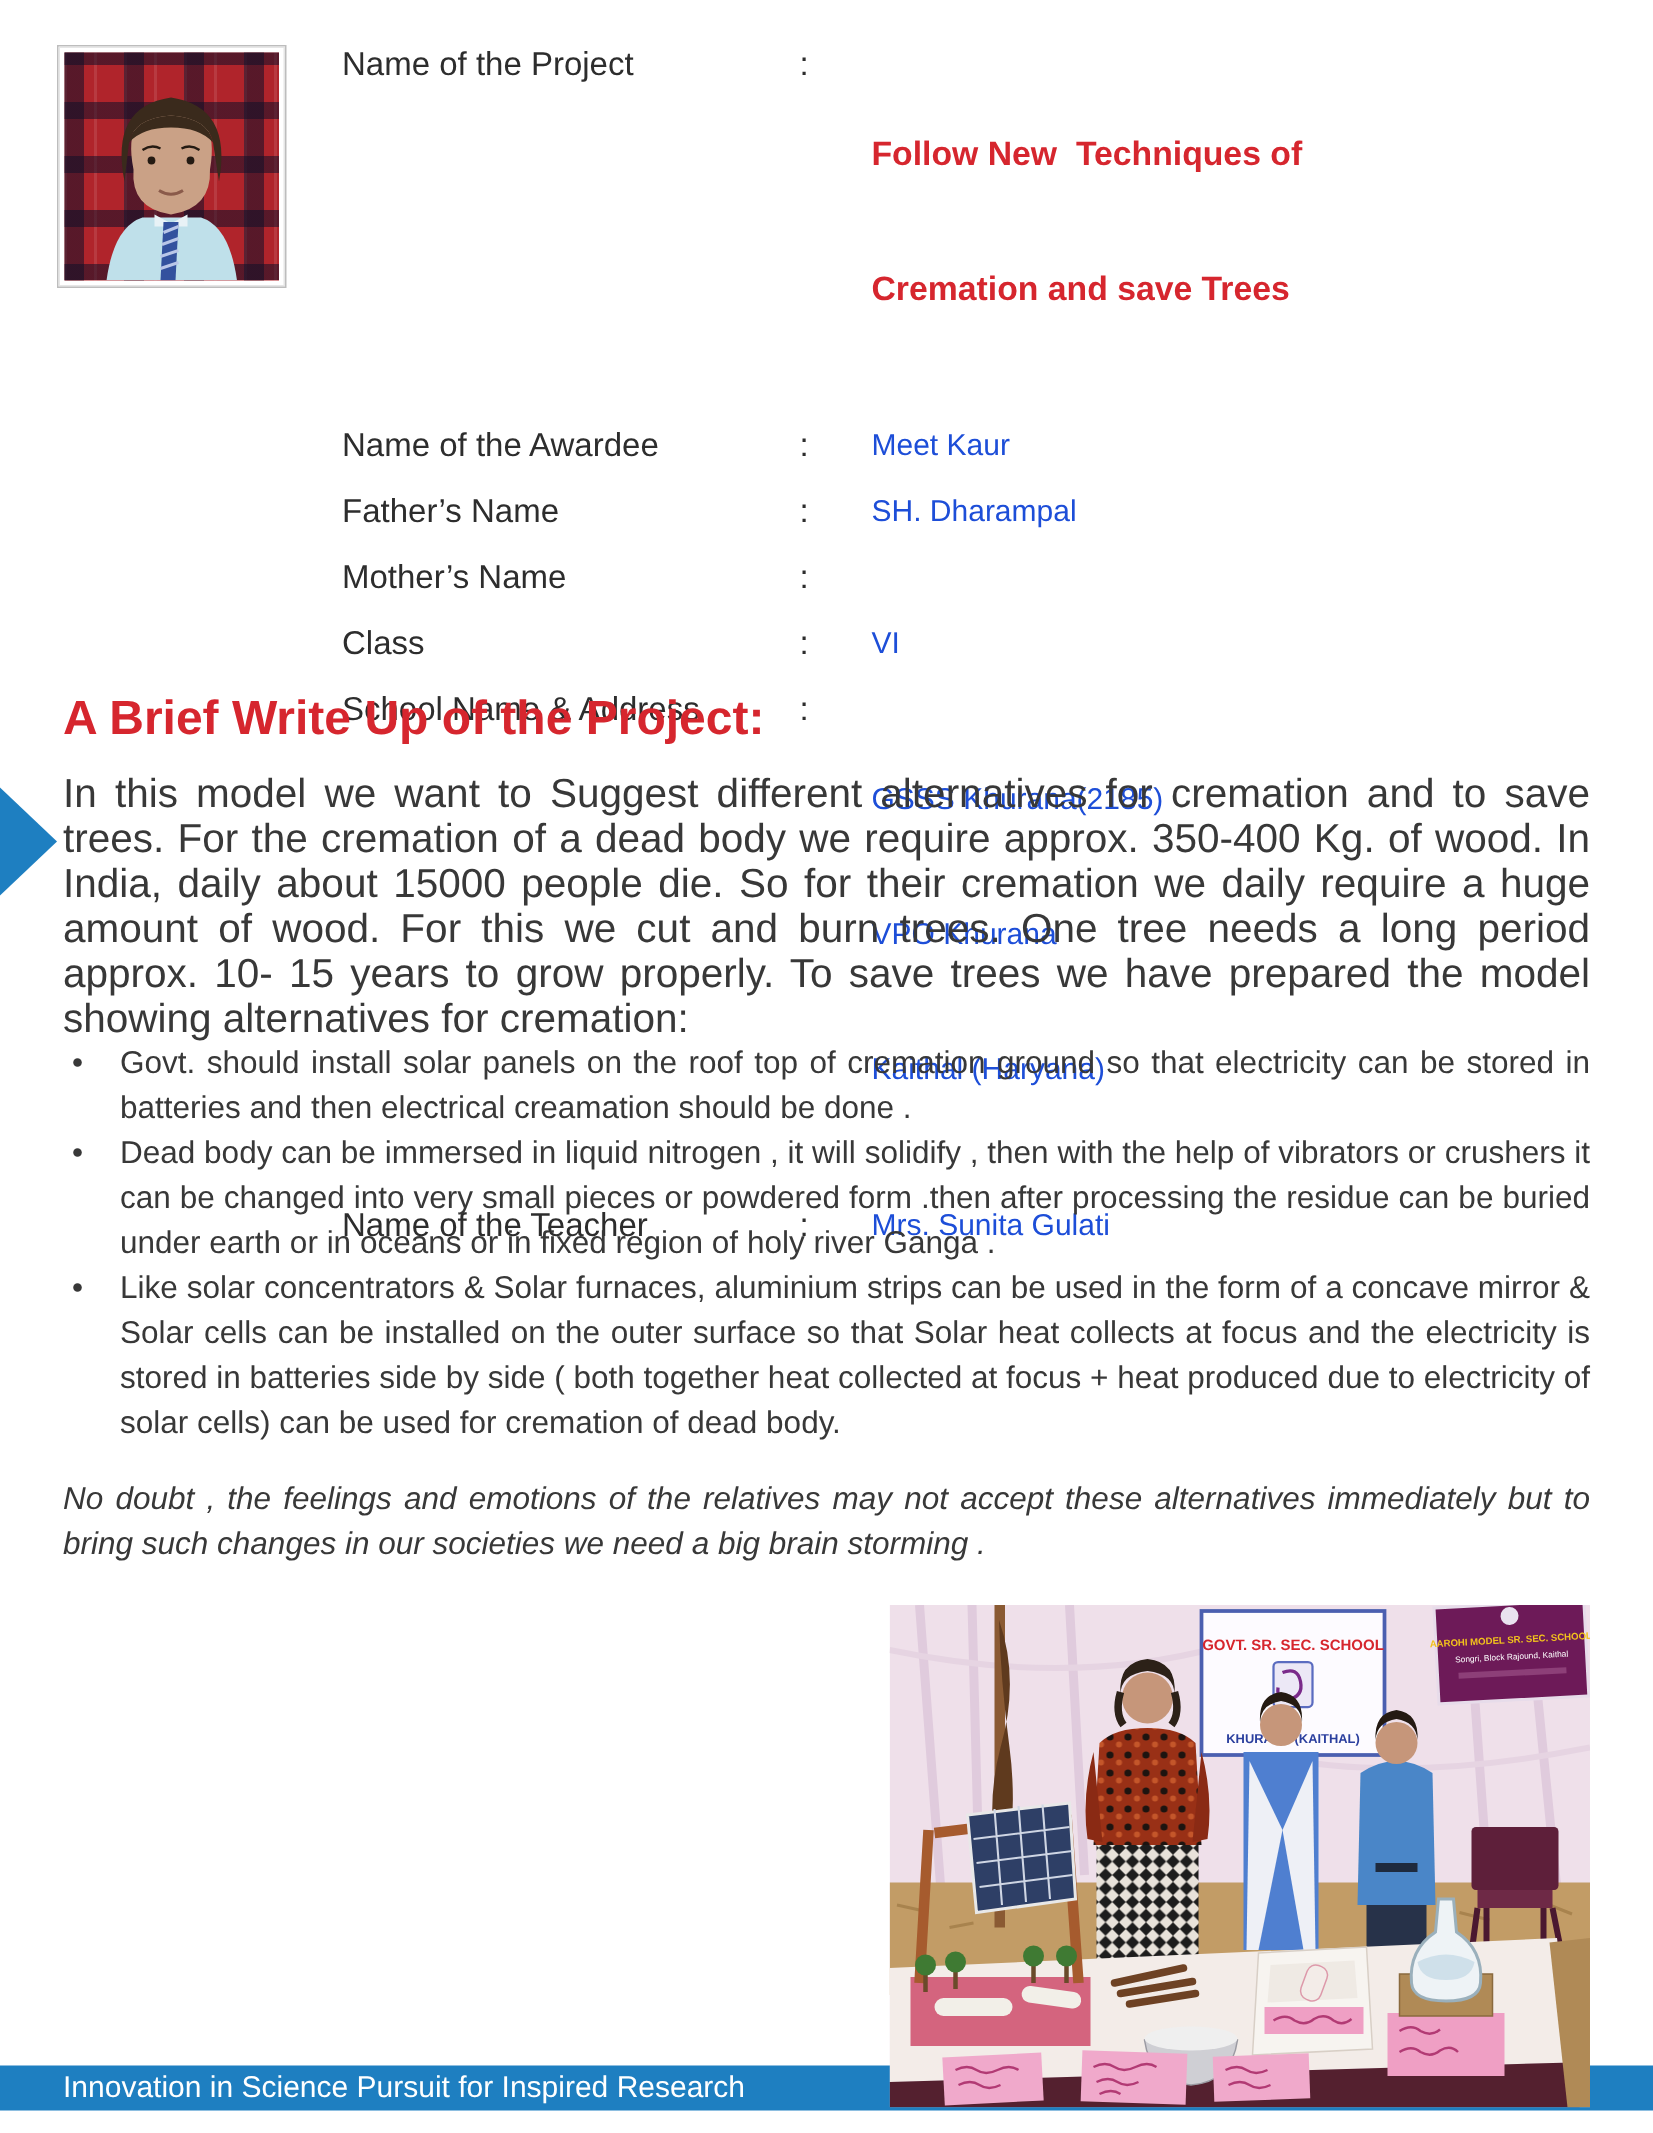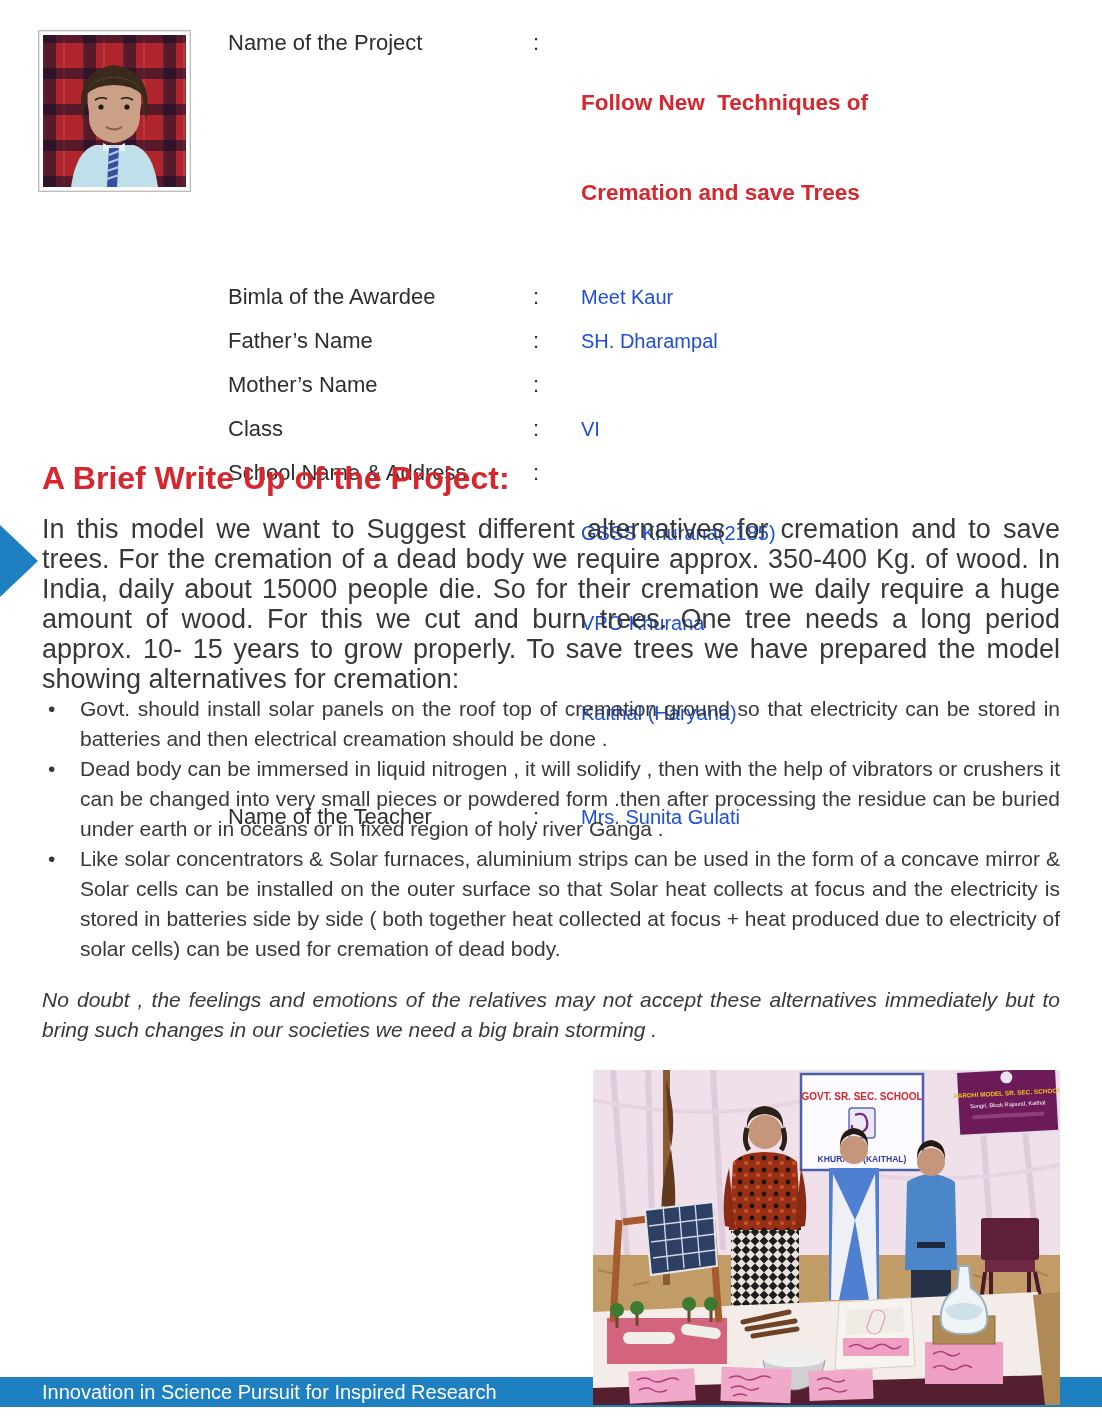--- a/index.html
+++ b/index.html
@@ -122,21 +122,21 @@
   <div class="info-block">
     <div class="info-row">
       <div class="info-label">Name of the Project</div>
       <div class="info-colon">:</div>
       <div class="info-value red">
         <div>Follow New  Techniques of</div>
         <div>Cremation and save Trees</div>
       </div>
     </div>
     <div class="info-row">
-      <div class="info-label">Bimla of the Awardee</div>
+      <div class="info-label">Name of the Awardee</div>
       <div class="info-colon">:</div>
       <div class="info-value">Meet Kaur</div>
     </div>
     <div class="info-row">
       <div class="info-label">Father’s Name</div>
       <div class="info-colon">:</div>
       <div class="info-value">SH. Dharampal</div>
     </div>
     <div class="info-row">
       <div class="info-label">Mother’s Name</div>

